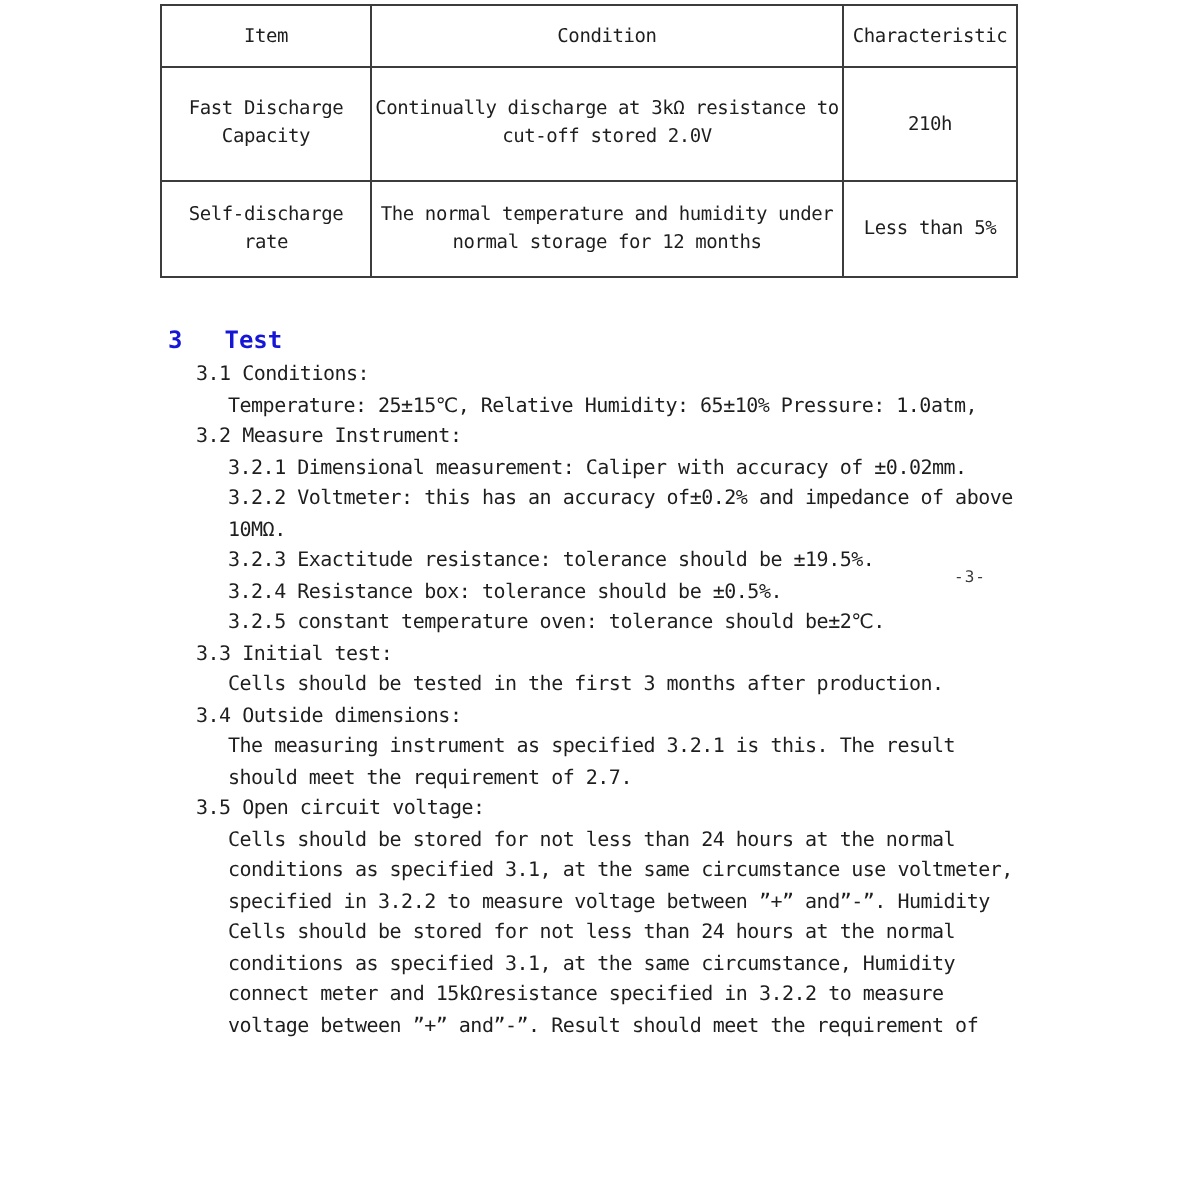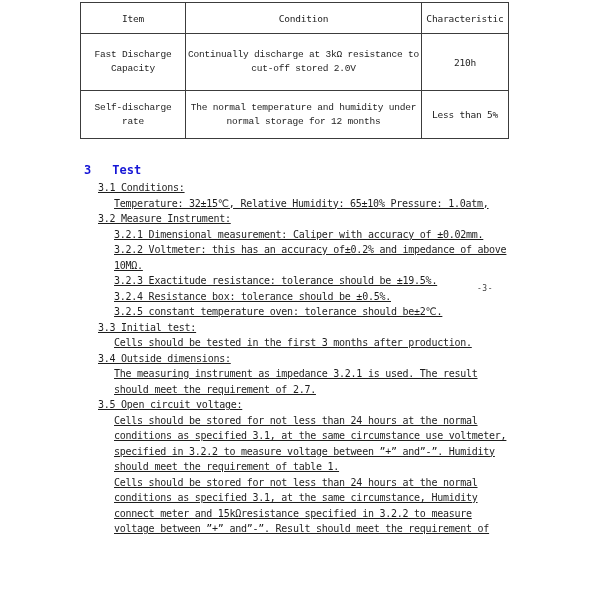--- a/index.html
+++ b/index.html
@@ -22,35 +22,35 @@
   .spec-table th, .spec-table td {
     border:1px solid #3c3c3c; text-align:center; vertical-align:middle;
     font-weight:normal; padding:0; overflow:hidden;
   }
   .spec-table thead tr { height:31px; }
   .spec-table tbody tr.r1 { height:57px; }
   .spec-table tbody tr.r2 { height:48px; }
   .col-item { width:105px; }
   .col-cond { width:236px; }
   .col-char { width:87px; }
-  .cell-line { line-height:14px; white-space:nowrap;font-family:Liberation Mono, monospace; }
+  .cell-line { line-height:14px; white-space:nowrap; }
 
   
   .section-heading {
     position:absolute; left:84px; top:162px;
     display:flex; gap:21px;
     font-size:12px; font-weight:bold; line-height:16px;
   }
 
   
   .body-text {
     position:absolute; left:80px; top:180px; width:470px;
     font-size:10px; line-height:15.5px; letter-spacing:-0.25px;
   }
-  .line { white-space:pre;text-decoration:underline; }
+  .line { white-space:pre; }
   .ind1 { padding-left:18px; }
   .ind2 { padding-left:34px; }
 
   
   .page-number {
     position:absolute; left:477px; top:284px;
     font-size:8px; letter-spacing:0.5px; color:#3c3c3c;
   }
 </style>
 </head>
@@ -97,38 +97,37 @@
     </tbody>
   </table>
 
   <div class="section-heading" style="color: rgb(22, 22, 214);">
     <span>3</span>
     <span>Test</span>
   </div>
 
   <div class="body-text" id="body-lines">
       <div class="line ind1">3.1 Conditions:</div>
-      <div class="line ind2">Temperature: 32±15℃, Relative Humidity: 65±10% Pressure: 1.0atm,</div>
+      <div class="line ind2">Temperature: 25±15℃, Relative Humidity: 65±10% Pressure: 1.0atm,</div>
       <div class="line ind1">3.2 Measure Instrument:</div>
       <div class="line ind2">3.2.1 Dimensional measurement: Caliper with accuracy of ±0.02mm.</div>
       <div class="line ind2">3.2.2 Voltmeter: this has an accuracy of±0.2% and impedance of above</div>
       <div class="line ind2">10MΩ.</div>
       <div class="line ind2">3.2.3 Exactitude resistance: tolerance should be ±19.5%.</div>
       <div class="line ind2">3.2.4 Resistance box: tolerance should be ±0.5%.</div>
       <div class="line ind2">3.2.5 constant temperature oven: tolerance should be±2℃.</div>
       <div class="line ind1">3.3 Initial test:</div>
       <div class="line ind2">Cells should be tested in the first 3 months after production.</div>
       <div class="line ind1">3.4 Outside dimensions:</div>
-      <div class="line ind2">The measuring instrument as impedance 3.2.1 is used. The result</div>
+      <div class="line ind2">The measuring instrument as specified 3.2.1 is this. The result</div>
       <div class="line ind2">should meet the requirement of 2.7.</div>
       <div class="line ind1">3.5 Open circuit voltage:</div>
       <div class="line ind2">Cells should be stored for not less than 24 hours at the normal</div>
       <div class="line ind2">conditions as specified 3.1, at the same circumstance use voltmeter,</div>
       <div class="line ind2">specified in 3.2.2 to measure voltage between ”+” and”-”. Humidity</div>
-      <div class="line ind2">should meet the requirement of table 1.</div>
       <div class="line ind2">Cells should be stored for not less than 24 hours at the normal</div>
       <div class="line ind2">conditions as specified 3.1, at the same circumstance, Humidity</div>
       <div class="line ind2">connect meter and 15kΩresistance specified in 3.2.2 to measure</div>
       <div class="line ind2">voltage between ”+” and”-”. Result should meet the requirement of</div>
     </div>
 
   <div class="page-number">-3-</div>
 
 </div>
 

